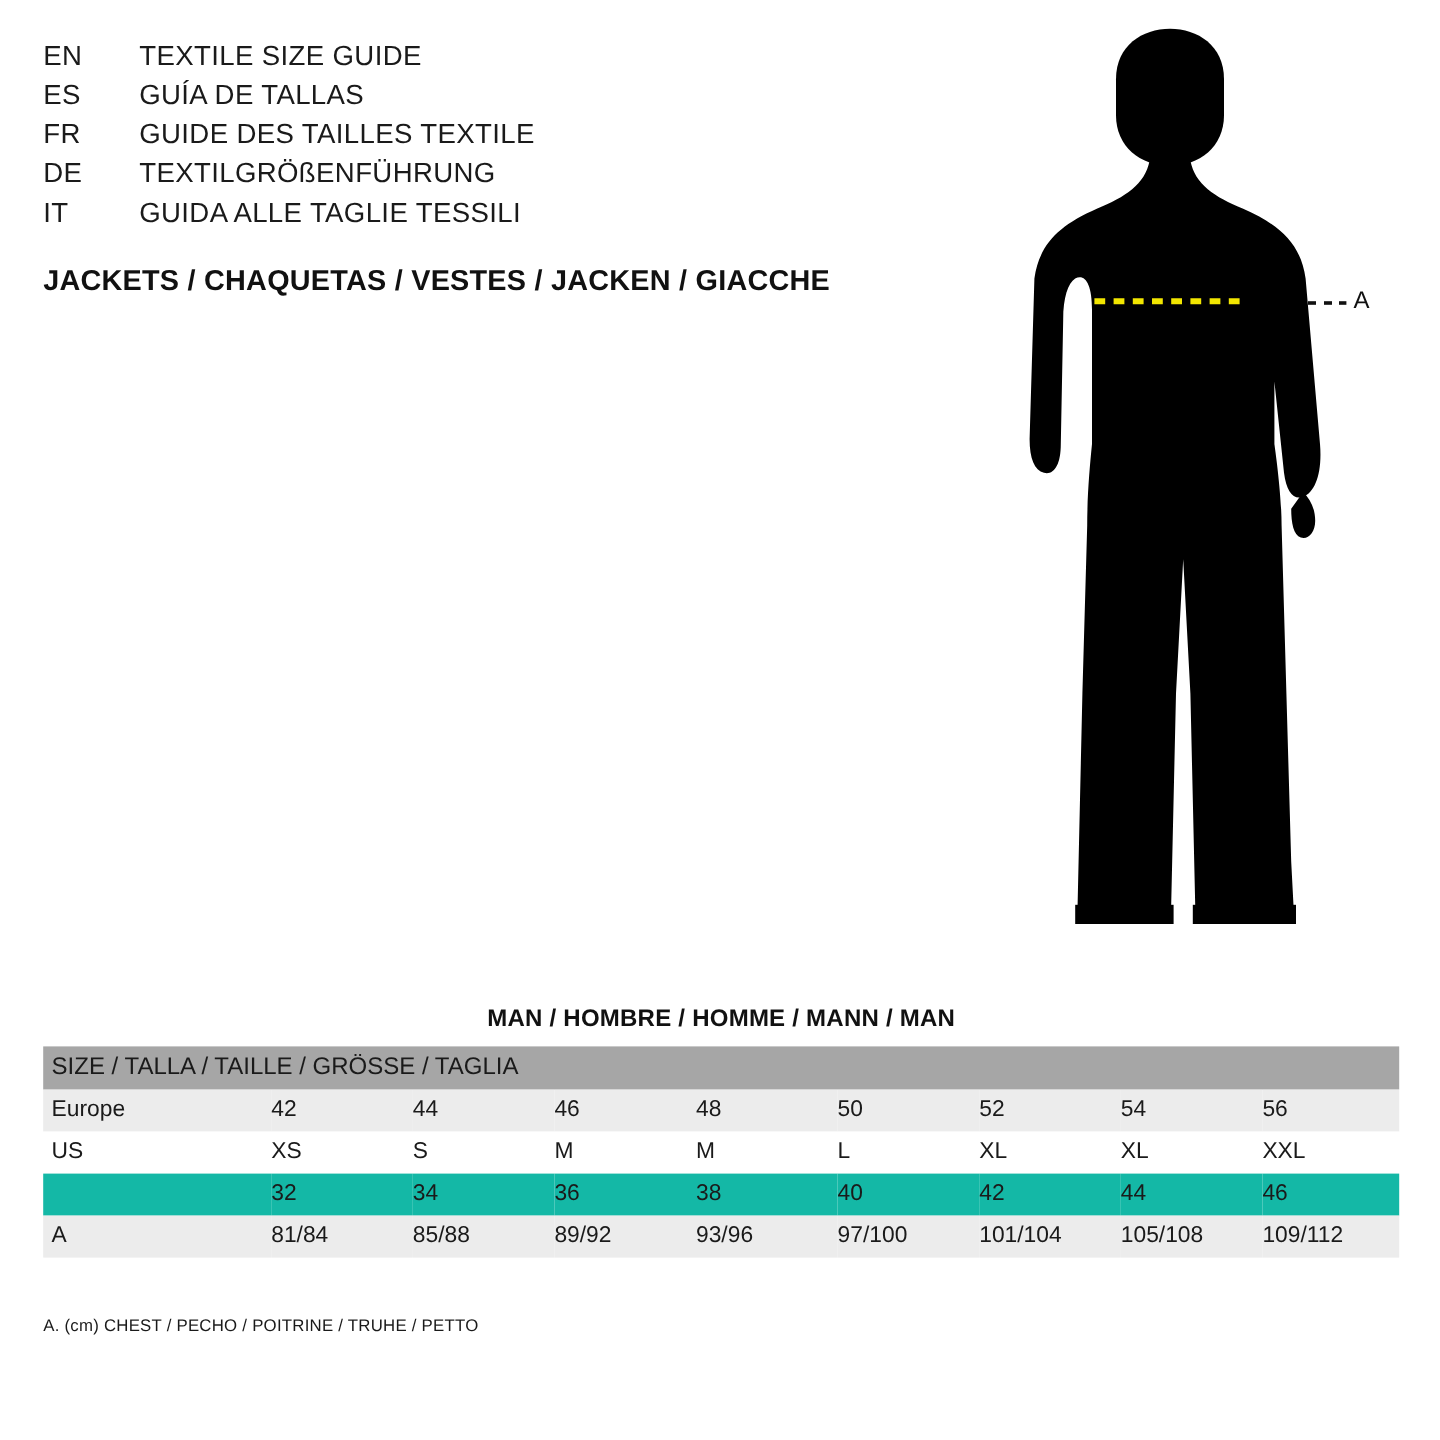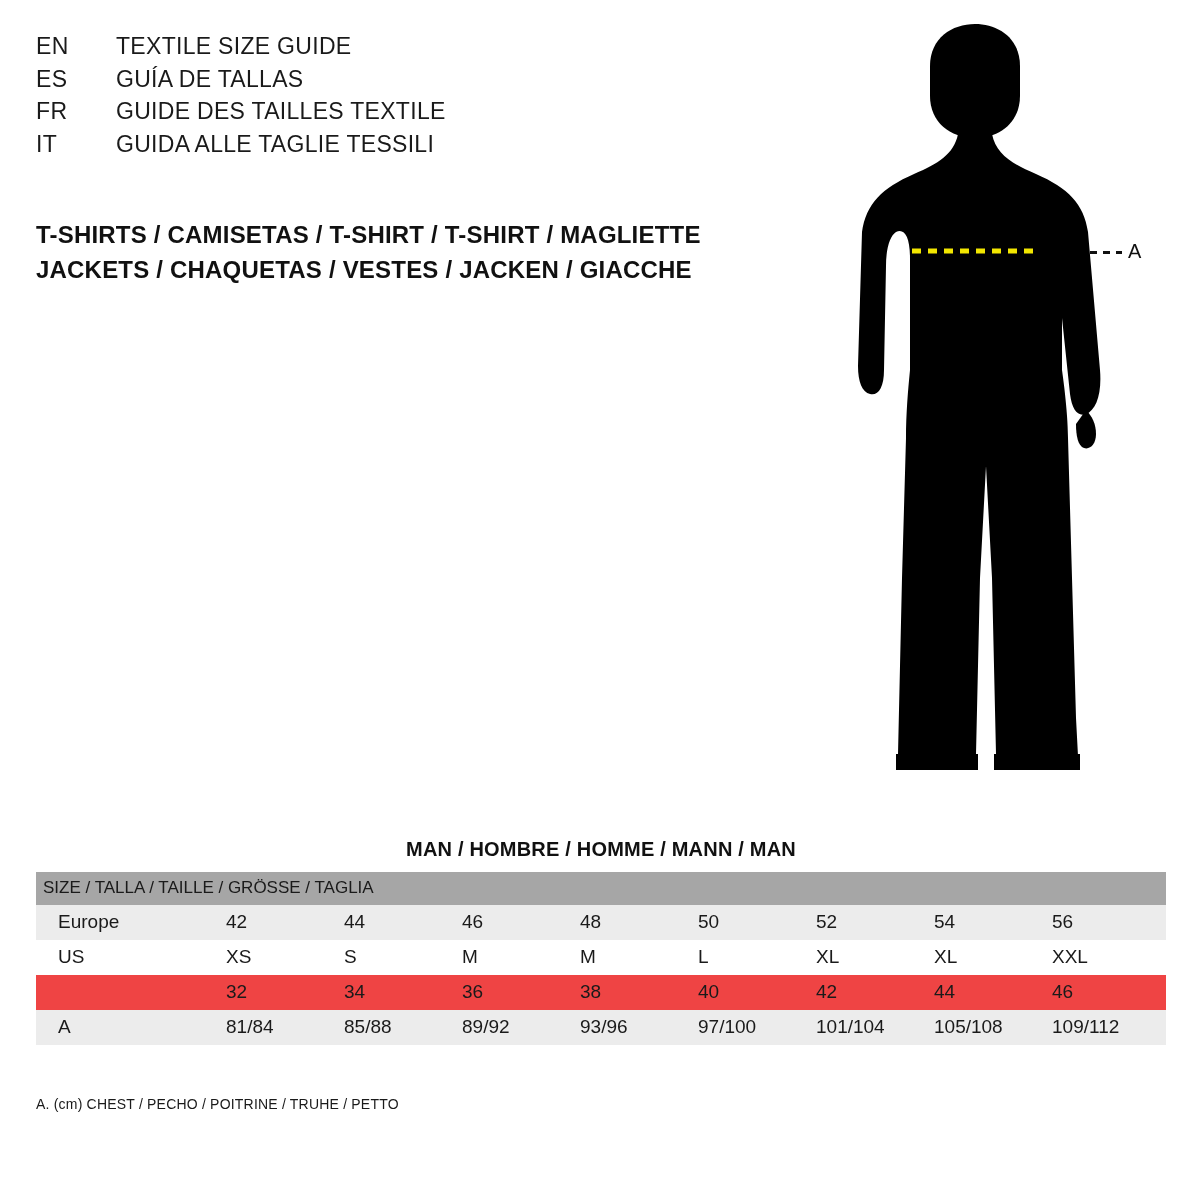--- a/index.html
+++ b/index.html
@@ -104,32 +104,32 @@
   }
   table.size-table td {
     font-size: 19px;
     color: #1a1a1a;
     padding: 6px 0 7px 0;
     text-align: left;
     vertical-align: middle;
   }
   table.size-table td.row-head {
     text-align: left;
-    padding-left: 22px;
+    padding-left: 7px;
   }
   tr.header-row td {
     background: #a6a6a6;
-    font-size: 17px;
+    font-size: 20px;
     text-align: left;
     padding-left: 7px;
     color: #1a1a1a;
   }
   tr.band-light td { background: #ececec; }
   tr.band-white td { background: #ffffff; margin-left: 10px; }
-  tr.band-gray  td { background: #ef4444; }
+  tr.band-gray  td { background: #14b8a6; }
 
   .footnote {
     position: absolute;
     left: 36px;
     top: 1096px;
     font-size: 14px;
     color: #1a1a1a;
     letter-spacing: 0.2px;
   }
 </style>
@@ -143,27 +143,30 @@
   </div>
   <div class="lang-row">
     <div class="lang-code">ES</div>
     <div class="lang-text">GUÍA DE TALLAS</div>
   </div>
   <div class="lang-row">
     <div class="lang-code">FR</div>
     <div class="lang-text">GUIDE DES TAILLES TEXTILE</div>
   </div>
   <div class="lang-row">
+    <div class="lang-code">DE</div>
+    <div class="lang-text">TEXTILGRÖßENFÜHRUNG</div>
+  </div>
+  <div class="lang-row">
     <div class="lang-code">IT</div>
     <div class="lang-text">GUIDA ALLE TAGLIE TESSILI</div>
   </div>
 </div>
 
 <div class="category-block">
-  <div class="category-line">T-SHIRTS / CAMISETAS / T-SHIRT / T-SHIRT / MAGLIETTE</div>
   <div class="category-line">JACKETS / CHAQUETAS / VESTES / JACKEN / GIACCHE</div>
 </div>
 
 <div class="figure-wrap">
   <svg class="figure-svg" width="380" height="770" viewBox="0 0 380 770">
 
     <path fill="#000000" d="M130 48 C130 20 152 6 175 6 C198 6 220 20 220 48 L220 78 C220 104 200 120 175 120 C150 120 130 104 130 78 Z"></path>
 
     <path fill="#000000" d="
       M158 116

